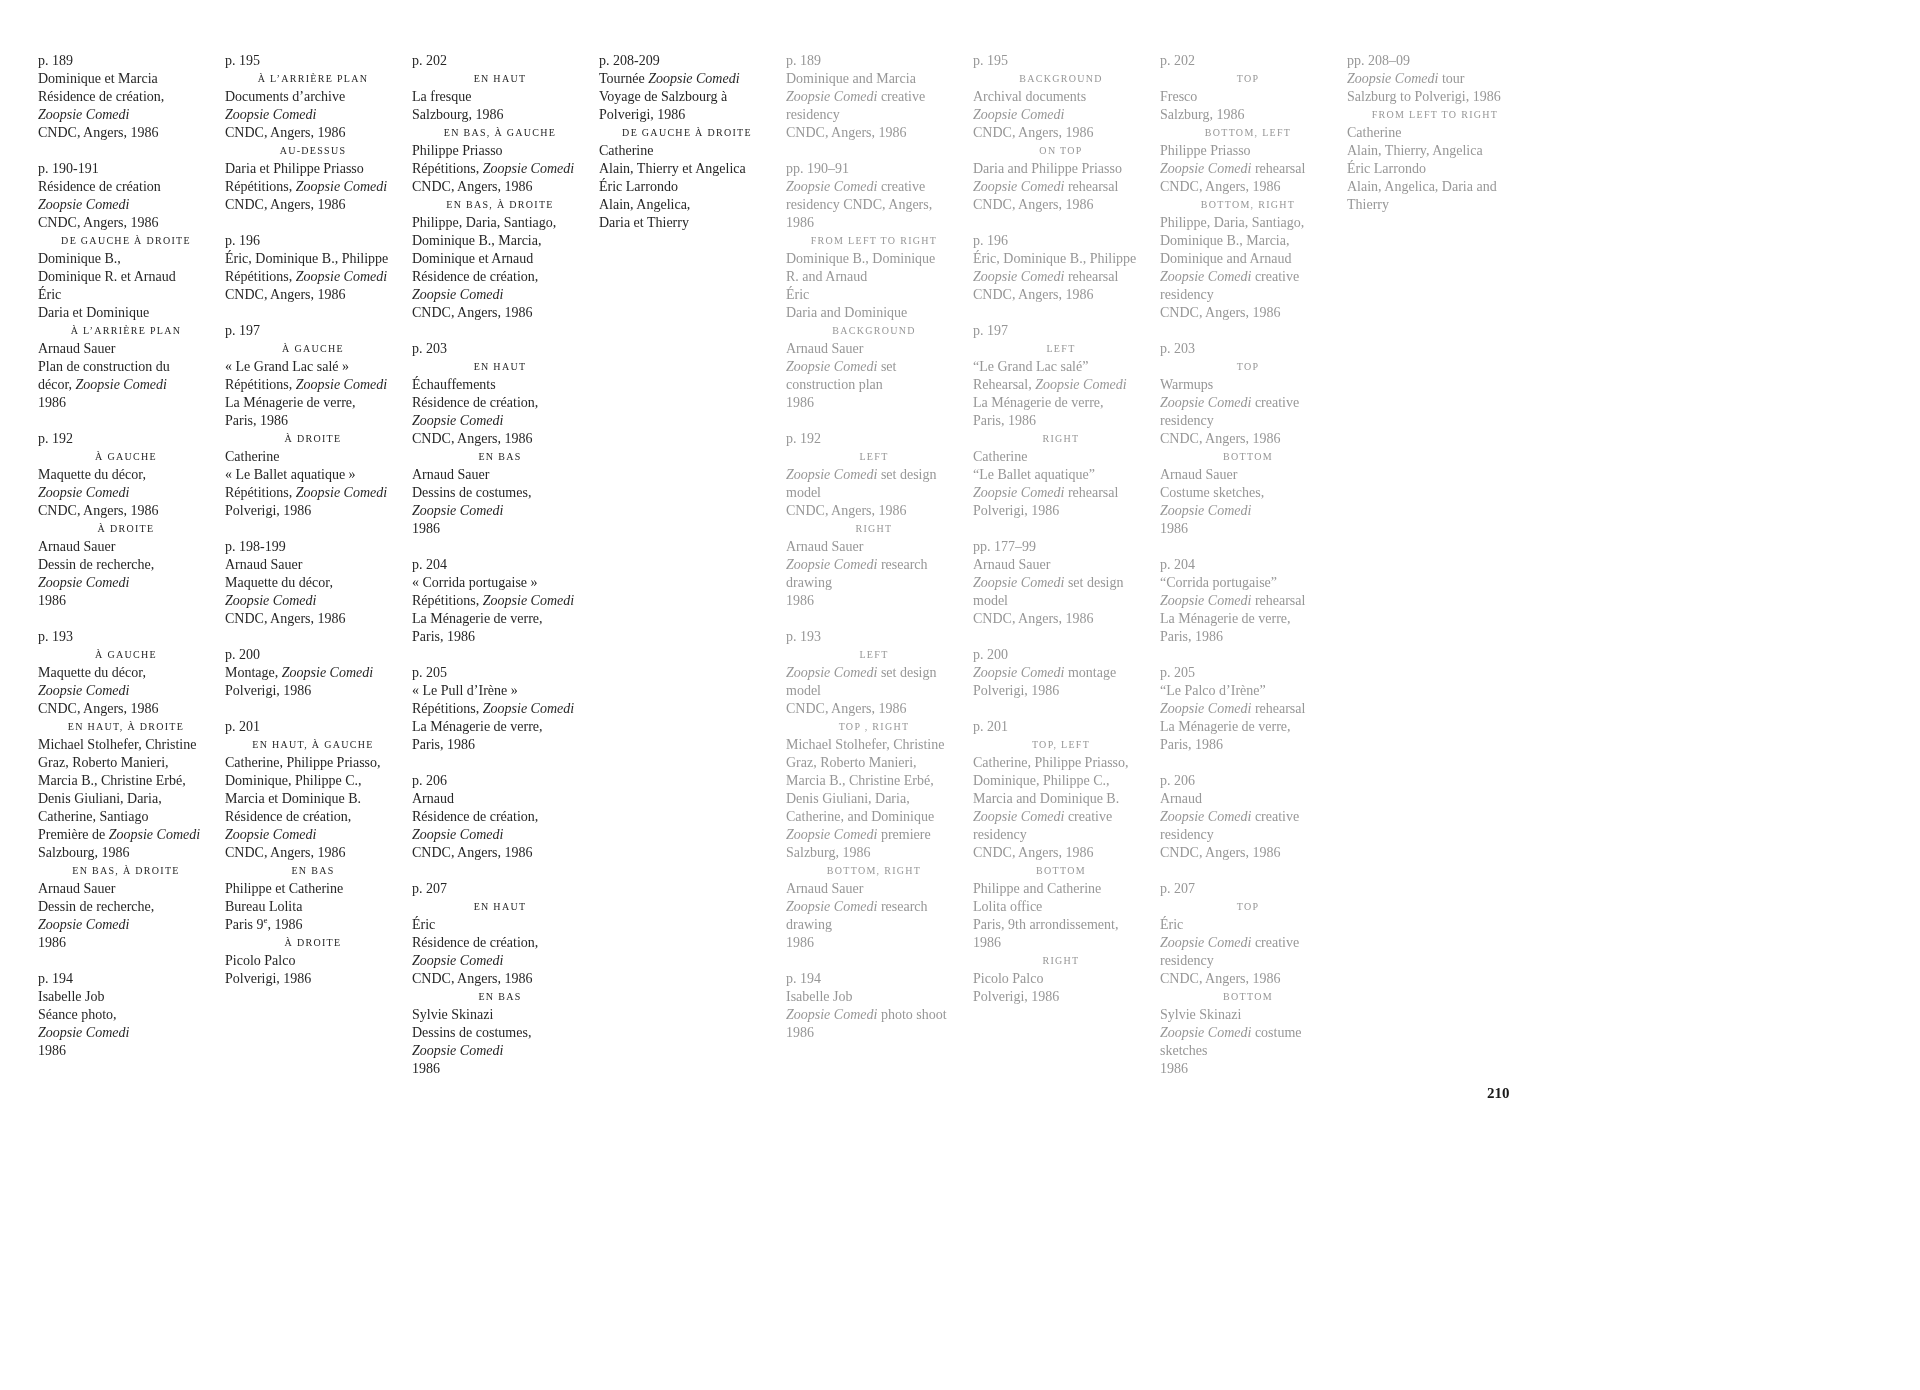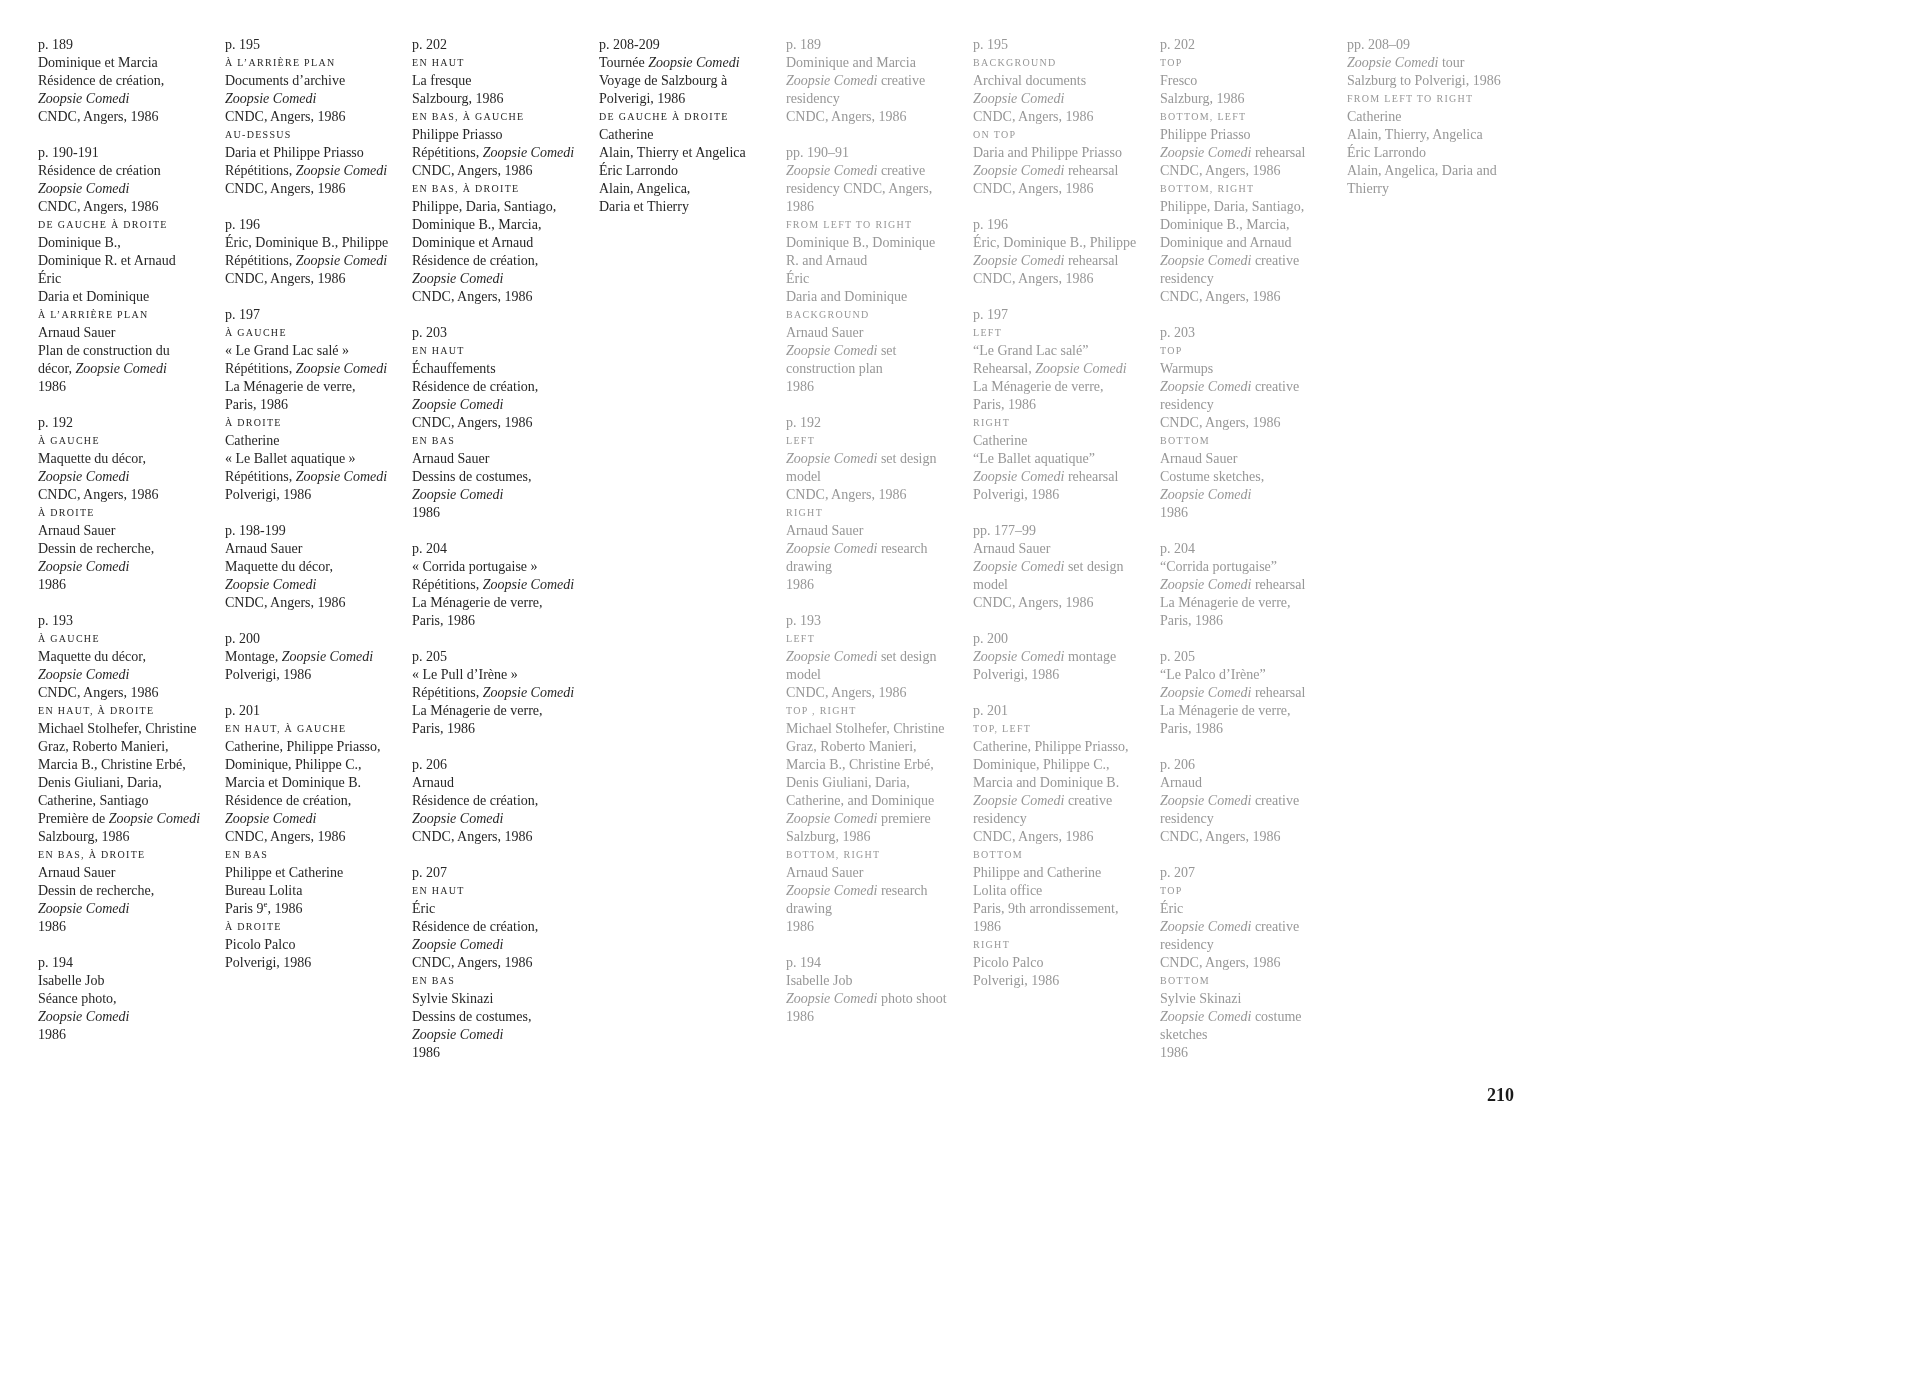--- a/index.html
+++ b/index.html
@@ -9,37 +9,37 @@
     font-size:14px;
     color:var(--fr-color,#262626);
     position:relative;
   }
   .columns {
     position:absolute;
     left:38px; top:36px;
     display:flex;
     align-items:flex-start;
   }
-  .column { width:176px; margin-right:11px; }
+  .column { width:176px; margin-right:11px;margin-top:16px; }
   .column.en { color:var(--en-color,#979797); }
   .entry { margin-bottom:18px; }
   .line { line-height:18px; white-space:nowrap; }
   .position-label {
     font-size:10px;
     letter-spacing:0.13em;
-    text-align:left;
+    text-align:center;
     line-height:18px;
   }
   em { font-style:italic; }
   sup { font-size:9px; vertical-align:super; line-height:0; }
   .folio {
     position:absolute;
     left:1487px; top:1085px;
     font-weight:bold;
-    font-size:18px;
+    font-size:15px;
     color:#1a1a1a;
   }
 </style>
 </head>
 <body>
 
 <div class="page">
   <div class="columns" id="captions">
       <div class="column fr">
         <div class="entry">

